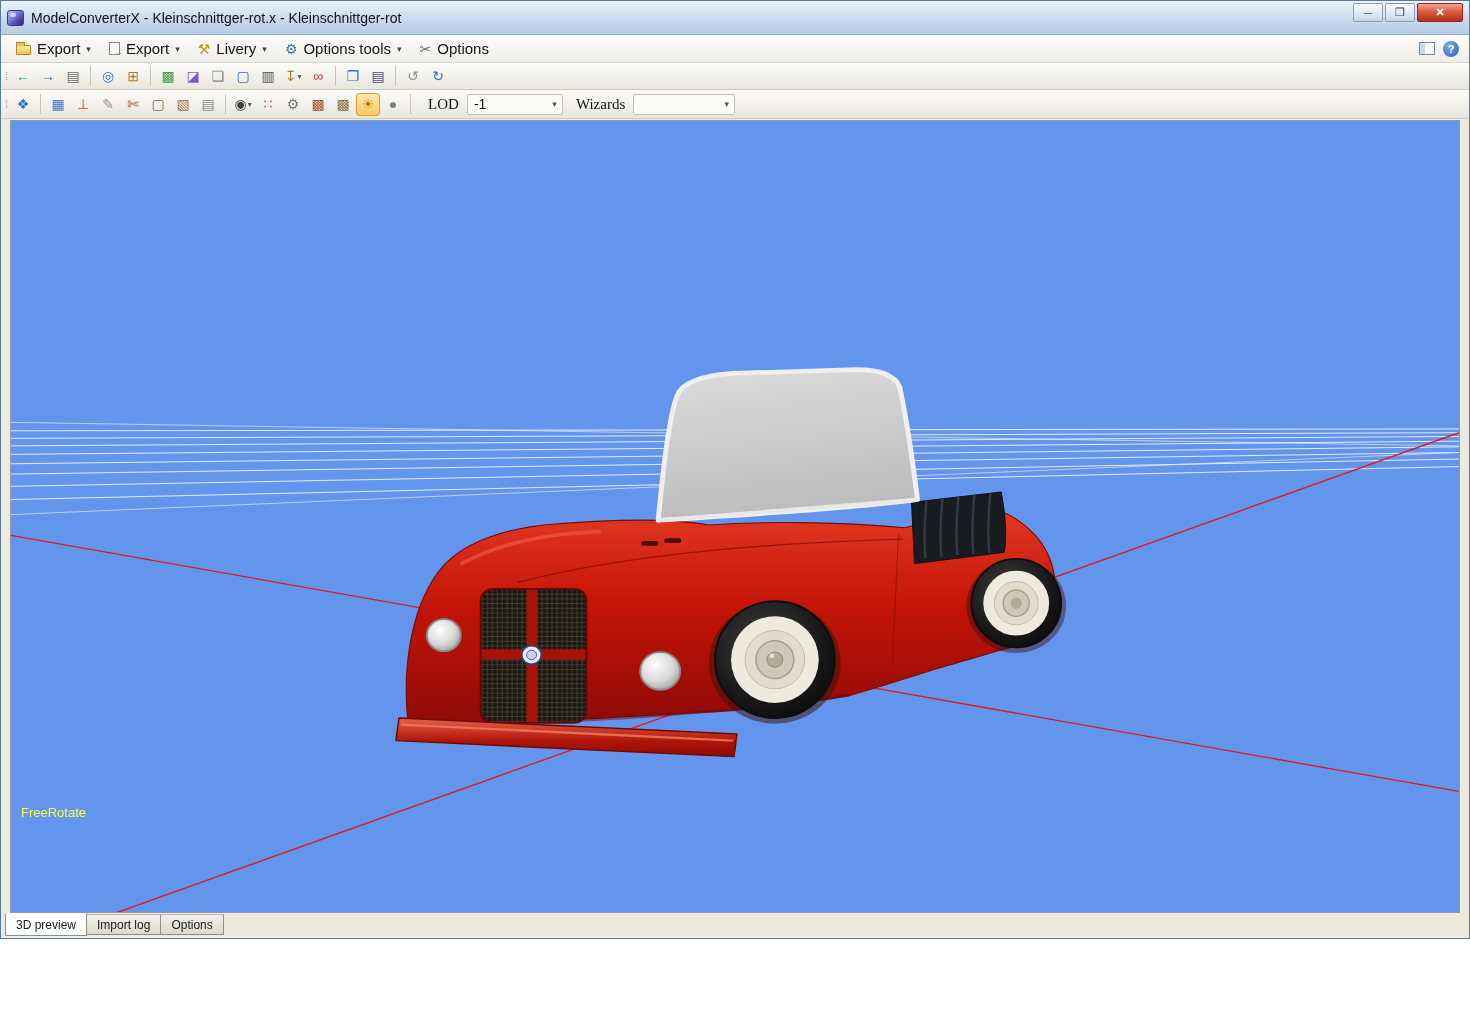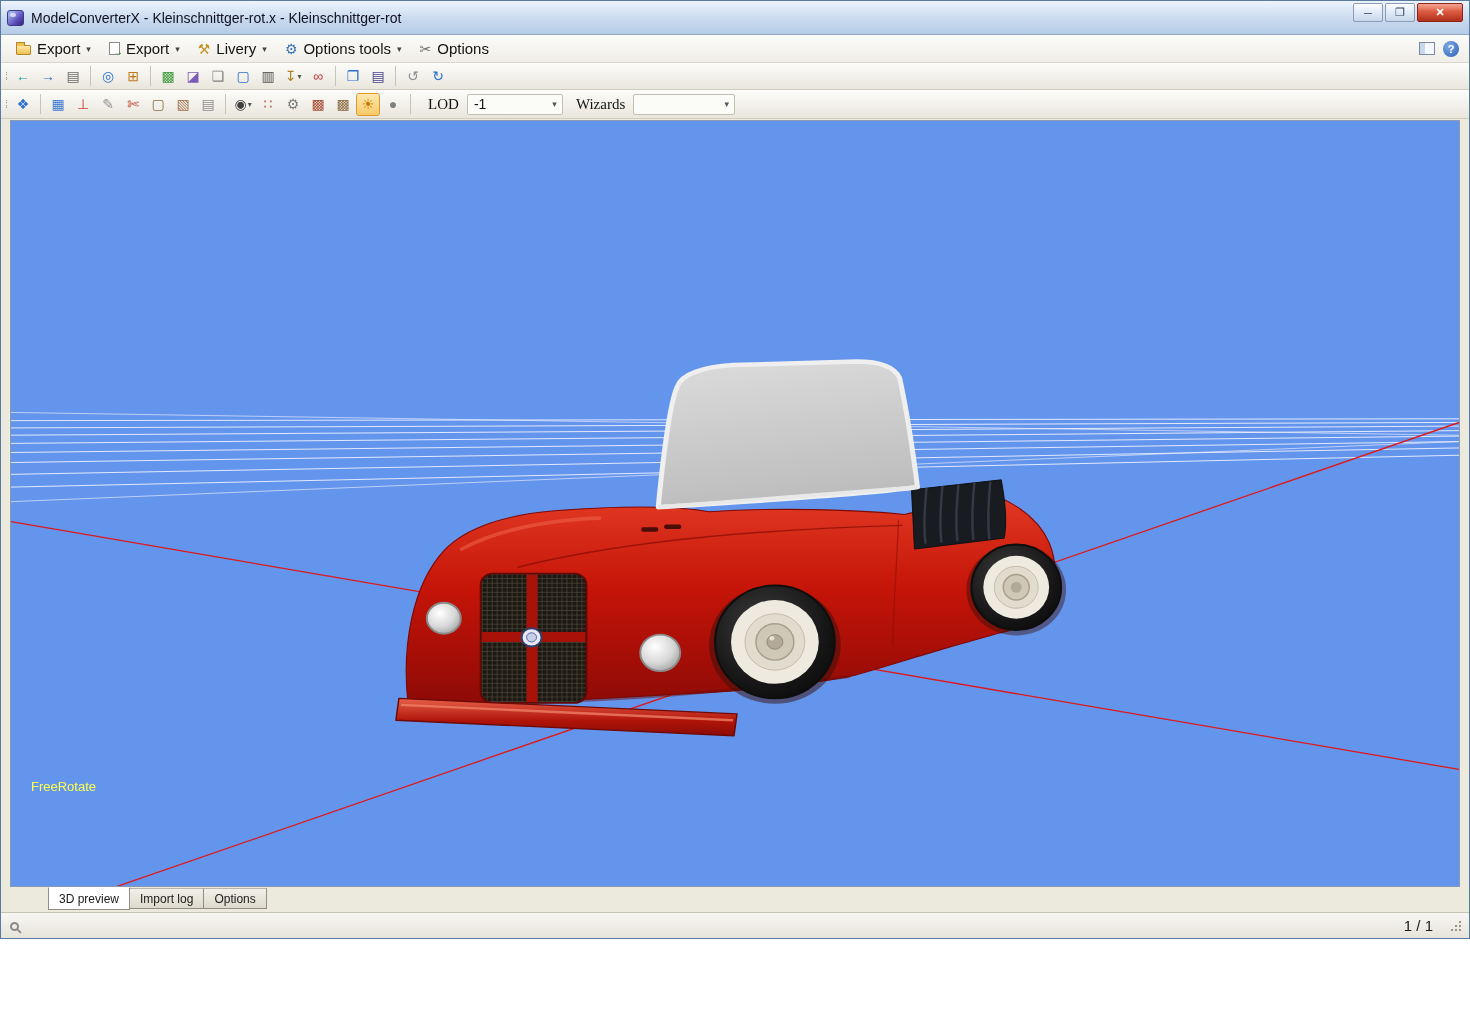--- a/index.html
+++ b/index.html
@@ -55,24 +55,24 @@
   .combo { display:flex; align-items:center; width:96px; height:21px; border:1px solid #C4C0B2;
     background:#FBFBF8; border-radius:2px; }
   .combo.livery { width:102px; }
   .combo-value { flex:1; padding:0 6px; font-size:14px; color:#141414; white-space:nowrap; overflow:hidden; }
   .combo-arrow { width:15px; text-align:center; font-size:9px; color:#555; }
 
   
   .viewport-wrap { flex:1 1 auto; padding:1px 9px; display:flex; min-height:0; }
   .viewport { flex:1; position:relative; background:#6495ED; border:1px solid #8A98B0; overflow:hidden; }
   .viewport svg { position:absolute; inset:0; width:100%; height:100%; display:block; }
-  .mode-label { position:absolute; left:20px; bottom:92px; color:#FFFF4D; font-size:13px; }
-
-  
-  .tabstrip { height:24px; flex:0 0 24px; display:flex; align-items:flex-start; padding:0 4px; background:#ECE9DD;margin-left:43px; }
+  .mode-label { position:absolute; left:10px; bottom:92px; color:#FFFF4D; font-size:13px; }
+
+  
+  .tabstrip { height:24px; flex:0 0 24px; display:flex; align-items:flex-start; padding:0 4px; background:#ECE9DD; }
   .tab { height:21px; display:flex; align-items:center; padding:0 10px; font-size:12px; color:#202020;
     border:1px solid #8E8E86; border-top:1px solid #B8B5AA; margin-right:-1px;
     background:linear-gradient(#F2F0E8,#DDD9CC); }
   .tab.active { background:#FFFFFF; border-top:1px solid #FFFFFF; height:23px; margin-top:-1px; z-index:2; }
 
   
   .statusbar { height:26px; flex:0 0 26px; display:flex; align-items:center; padding:0 7px;
     background:linear-gradient(#F7F6F1,#E6E4DA); border-top:1px solid #C6C2B4; font-size:15px; color:#202020; }
   .mag { width:9px; height:9px; border:2px solid #8A8A8A; border-radius:50%; position:relative; margin:2px 0 0 2px; }
   .mag::after { content:""; position:absolute; width:6px; height:2px; background:#8A8A8A;
@@ -305,20 +305,14 @@
       <div class="mode-label">FreeRotate</div>
     </div>
   </div>
 
   <div class="tabstrip">
     <div class="tab active">3D preview</div>
     <div class="tab">Import log</div>
     <div class="tab">Options</div>
   </div>
 
-  <div class="statusbar">
-    <span class="mag"></span>
-    <span class="status-spacer"></span>
-    <span class="counter">1 / 1</span>
-    <span class="size-grip"></span>
-  </div>
 
 </div>
 
 </body></html>

